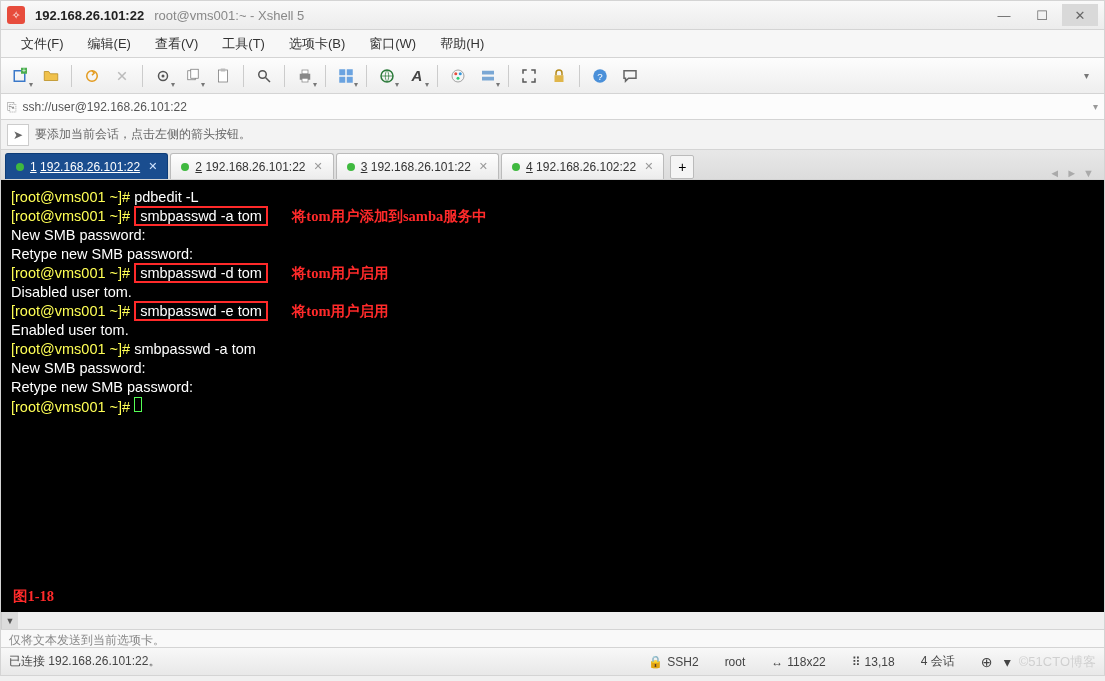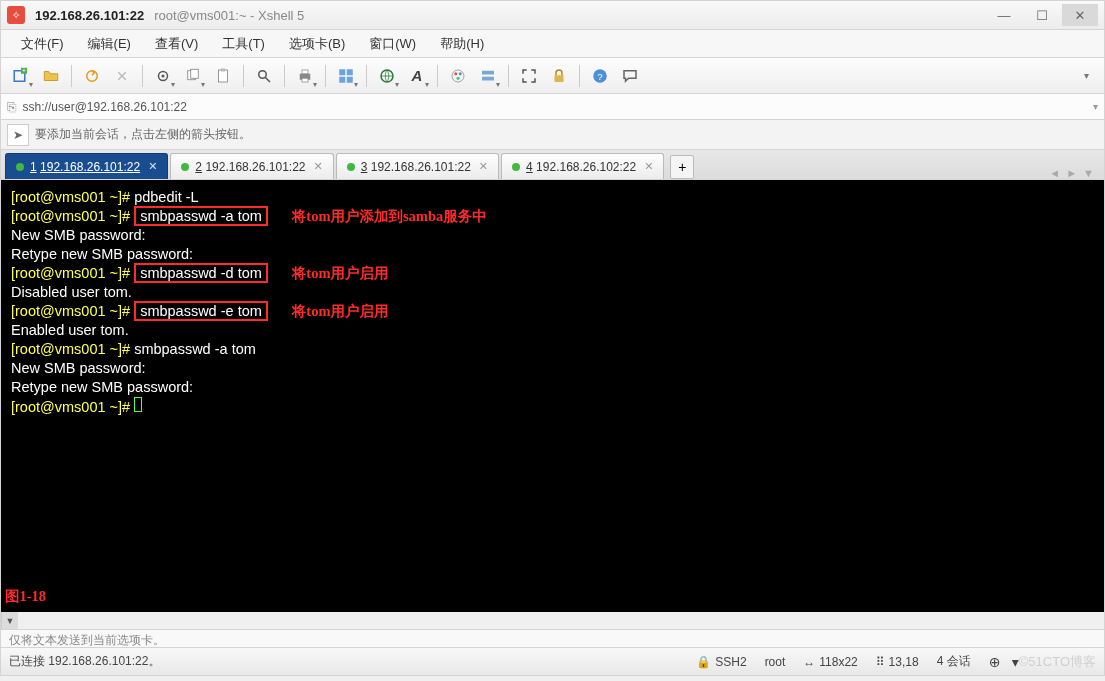--- a/index.html
+++ b/index.html
@@ -44,32 +44,32 @@
 .tab-add { width:24px; height:24px; border:1px solid #bbb; background:#f5f5f5; display:flex; align-items:center; justify-content:center; font-size:14px; margin-left:4px; border-radius:2px; }
 .tab-nav { margin-left:auto; display:flex; align-items:center; gap:6px; color:#aaa; font-size:11px; padding-right:6px; }
 
 
 .term-wrap { border:1px solid #d4d4d4; border-top:none; height:450px; display:flex;flex-direction:column; }
 .term { flex:1; background:#000; color:#fff; font-family:"Consolas","Courier New",monospace; font-size:14.5px; line-height:19px; padding:8px 10px; overflow:hidden; position:relative; }
 .term .y { color:#ffff55; }  
 .term .rbox { border:2px solid #ff2a2a; padding:0 4px; color:#fff; }
 .term .ranno { color:#ff2a2a; font-family:"Microsoft YaHei"; font-weight:bold; margin-left:24px;text-align:center; }
 .term .cursor { display:inline-block; width:8px; height:15px; border:1px solid #55ff55; background:transparent; }
-.term .figlabel { position:absolute; left:4px; bottom:6px; color:#ff2a2a; font-weight:bold; font-family:"Microsoft YaHei"; }
+.term .figlabel { position:absolute; left:12px; bottom:6px; color:#ff2a2a; font-weight:bold; font-family:"Microsoft YaHei"; }
 .scrollbar { width:17px; background:#efefef; border-left:1px solid #ccc; position:relative; }
 .scrollbar .sbtn { height:17px; background:#dcdcdc; display:flex; align-items:center; justify-content:center; font-size:9px; color:#555; }
 .scrollbar .track { height:calc(100% - 34px); background:#efefef; position:relative; }
 .scrollbar .thumb { position:absolute; left:2px; right:2px; top:0; height:100%; background:#c8c8c8; border-radius:2px; }
 .scrollbar .sbtn.bot { position:absolute; bottom:0; width:100%; }
 
 
 .inputhint { height:18px; background:#f9f9f9; border:1px solid #d4d4d4; border-top:none; font-size:12px; color:#888; padding:2px 8px; }
 
 
-.statusbar { height:28px; background:linear-gradient(#f8f8f8,#e8e8e8); border:1px solid #d4d4d4; border-top:none; display:flex; align-items:center; font-size:12px; color:#444; padding:0 8px; }
+.statusbar { height:28px; background:linear-gradient(#f8f8f8,#e8e8e8); border:1px solid #d4d4d4; border-top:none; display:flex; align-items:center; font-size:12px; color:#444; padding:0 8px;gap:8px; }
 .statusbar .seg { margin-right:18px; display:flex; align-items:center; gap:4px; }
 .statusbar .spacer { flex:1; }
 .statusbar .watermark { color:#bbb; opacity:.6; font-size:13px;text-align:center; }
 
 .ico-svg { width:18px; height:18px; }
 .underline { text-decoration:underline; }
 </style>
 </head>
 <body>
 

